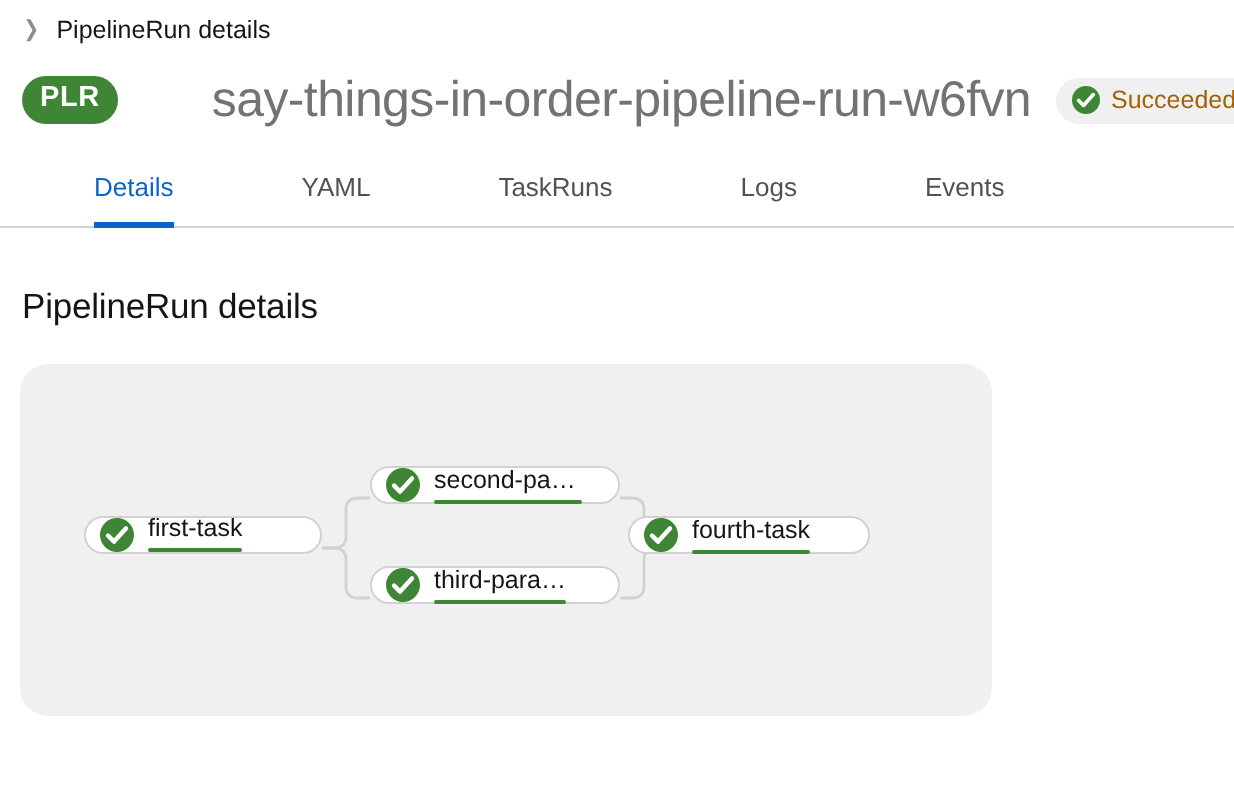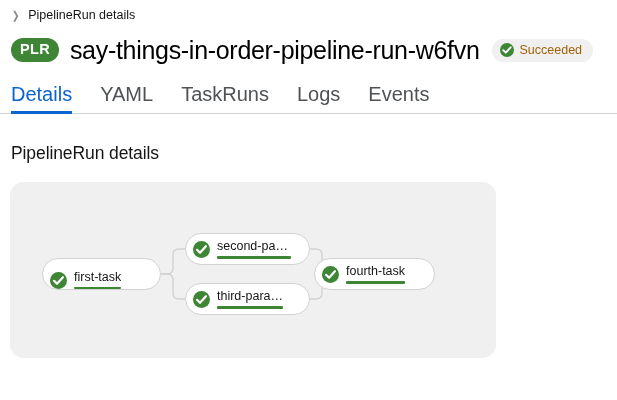--- a/index.html
+++ b/index.html
@@ -59,23 +59,24 @@
     font-weight: bold;
     letter-spacing: 0.3px;
     border-radius: 14px;
     padding: 4px 9px 5px 9px;
     line-height: 15px;
   }
   .run-title {
     font-size: 25px;
     font-weight: normal;
     letter-spacing: -0.3px;
-    color: #000000;
+    color: #737373;
     line-height: 30px;
     white-space: nowrap;
+    margin-left: 36px;
   }
   .status-pill {
     flex: 0 0 auto;
     display: flex;
     align-items: center;
     gap: 6px;
     background: #f0f0f0;
     border-radius: 13px;
     padding: 3px 11px 4px 8px;
     margin-left: 1px;
@@ -101,26 +102,27 @@
     display: flex;
     align-items: flex-end;
     gap: 0;
     padding: 12px 0 0 11px;
     border-bottom: 1px solid #d2d2d2;
     height: 34px;
     box-sizing: content-box;
   }
   .tab {
     position: relative;
-    font-size: 20px;
+    font-size: 13px;
     color: #4f5255;
     padding: 0 14px 9px 14px;
     cursor: pointer;
     line-height: 20px;
     white-space: nowrap;
+    margin-left: 36px;
   }
   .tab:first-child { padding-left: 0; }
   .tab.active { color: #0b63ce; }
   .tab.active::after {
     content: "";
     position: absolute;
     left: 0;
     right: 14px;
     bottom: -1px;
     height: 3px;
@@ -156,21 +158,21 @@
     top: 0;
   }
   .node {
     position: absolute;
     display: flex;
     align-items: center;
     gap: 7px;
     background: #ffffff;
     border: 1px solid #d2d2d2;
     border-radius: 17px;
-    height: 32px;
+    height: 19px;
     box-sizing: border-box;
     padding: 0 13px 0 7px;
     cursor: pointer;
   }
   .node-label-wrap {
     display: flex;
     flex-direction: column;
     justify-content: center;
     overflow: hidden;
   }

